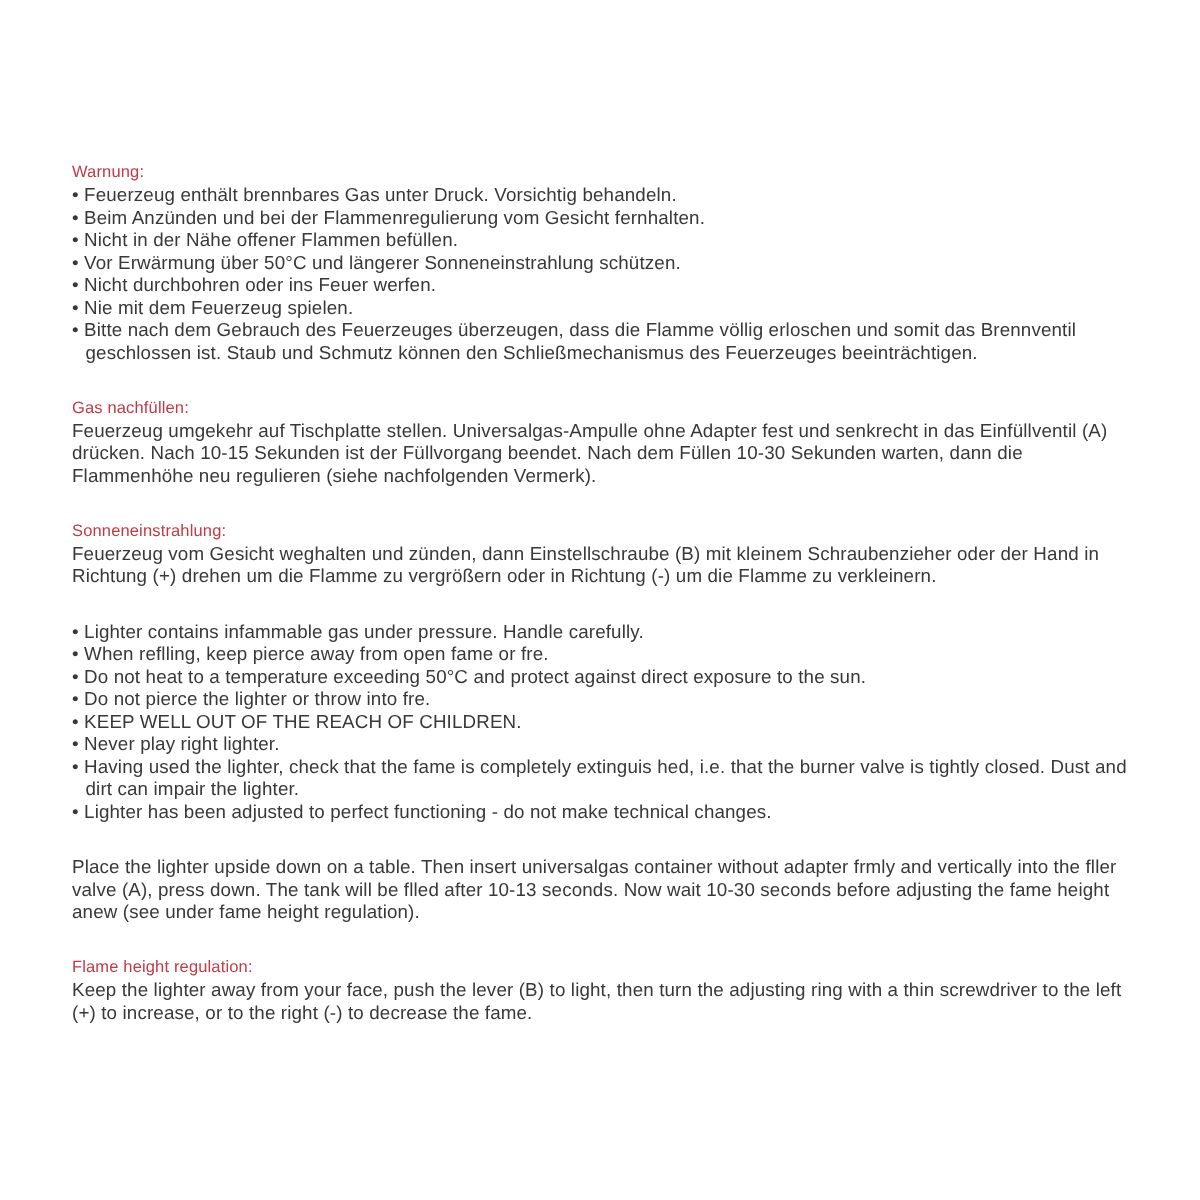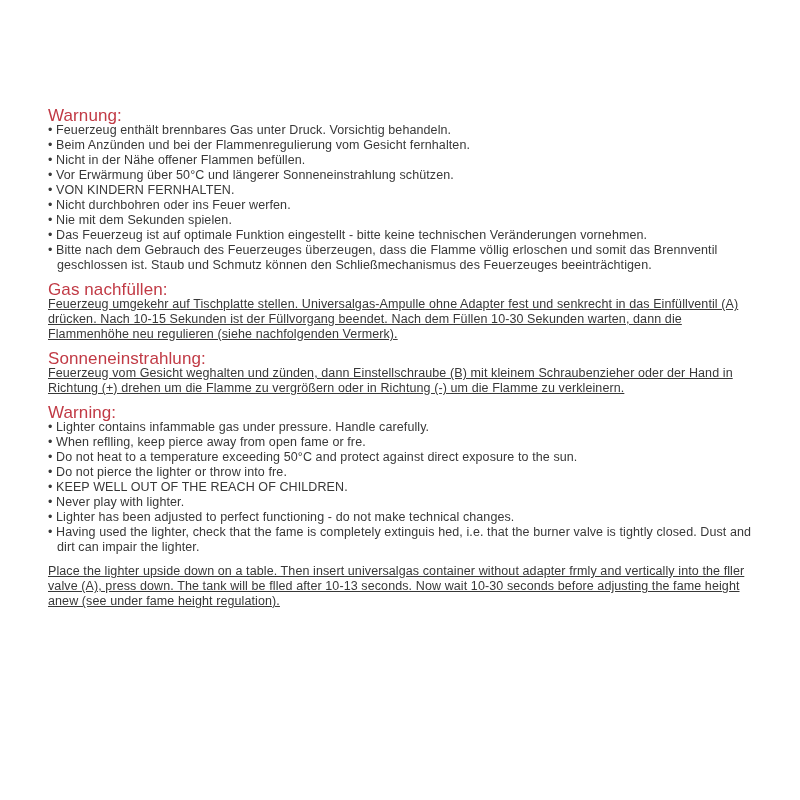--- a/index.html
+++ b/index.html
@@ -21,78 +21,78 @@
     padding: 108px 40px 0 48px;
   }
   .content {
     width: 714px;
     color: #383838;
     font-size: 12.5px;
     line-height: 15px;
     letter-spacing: 0.1px;
   }
   .section + .section {
-    margin-top: 9px;
+    margin-top: 22px;
   }
   .section-heading {
     color: #c13a45;
-    font-size: 17px;
+    font-size: 11px;
     line-height: 15px;
     font-weight: 400;
     margin: 0;
   }
   .bullet-line {
     padding-left: 9px;
     text-indent: -9px;
   }
   .paragraph {
     margin: 0;
-    text-decoration: underline;
   }
 </style>
 </head>
 <body>
 
 <div class="page">
   <div class="content">
 
     <div class="section">
       <div class="section-heading">Warnung:</div>
       <div class="bullet-line">• Feuerzeug enthält brennbares Gas unter Druck. Vorsichtig behandeln.</div>
       <div class="bullet-line">• Beim Anzünden und bei der Flammenregulierung vom Gesicht fernhalten.</div>
       <div class="bullet-line">• Nicht in der Nähe offener Flammen befüllen.</div>
       <div class="bullet-line">• Vor Erwärmung über 50°C und längerer Sonneneinstrahlung schützen.</div>
-      <div class="bullet-line">• VON KINDERN FERNHALTEN.</div>
       <div class="bullet-line">• Nicht durchbohren oder ins Feuer werfen.</div>
-      <div class="bullet-line">• Nie mit dem Sekunden spielen.</div>
-      <div class="bullet-line">• Das Feuerzeug ist auf optimale Funktion eingestellt - bitte keine technischen Veränderungen vornehmen.</div>
+      <div class="bullet-line">• Nie mit dem Feuerzeug spielen.</div>
       <div class="bullet-line">• Bitte nach dem Gebrauch des Feuerzeuges überzeugen, dass die Flamme völlig erloschen und somit das Brennventil geschlossen ist. Staub und Schmutz können den Schließmechanismus des Feuerzeuges beeinträchtigen.</div>
     </div>
 
     <div class="section">
       <div class="section-heading">Gas nachfüllen:</div>
       <p class="paragraph">Feuerzeug umgekehr auf Tischplatte stellen. Universalgas-Ampulle ohne Adapter fest und senkrecht in das Einfüllventil (A) drücken. Nach 10-15 Sekunden ist der Füllvorgang beendet. Nach dem Füllen 10-30 Sekunden warten, dann die Flammenhöhe neu regulieren (siehe nachfolgenden Vermerk).</p>
     </div>
 
     <div class="section">
       <div class="section-heading">Sonneneinstrahlung:</div>
       <p class="paragraph">Feuerzeug vom Gesicht weghalten und zünden, dann Einstellschraube (B) mit kleinem Schraubenzieher oder der Hand in Richtung (+) drehen um die Flamme zu vergrößern oder in Richtung (-) um die Flamme zu verkleinern.</p>
     </div>
 
     <div class="section">
-      <div class="section-heading">Warning:</div>
       <div class="bullet-line">• Lighter contains infammable gas under pressure. Handle carefully.</div>
       <div class="bullet-line">• When reflling, keep pierce away from open fame or fre.</div>
       <div class="bullet-line">• Do not heat to a temperature exceeding 50°C and protect against direct exposure to the sun.</div>
       <div class="bullet-line">• Do not pierce the lighter or throw into fre.</div>
       <div class="bullet-line">• KEEP WELL OUT OF THE REACH OF CHILDREN.</div>
-      <div class="bullet-line">• Never play with lighter.</div>
+      <div class="bullet-line">• Never play right lighter.</div>
+      <div class="bullet-line">• Having used the lighter, check that the fame is completely extinguis hed, i.e. that the burner valve is tightly closed. Dust and dirt can impair the lighter.</div>
       <div class="bullet-line">• Lighter has been adjusted to perfect functioning - do not make technical changes.</div>
-      <div class="bullet-line">• Having used the lighter, check that the fame is completely extinguis hed, i.e. that the burner valve is tightly closed. Dust and dirt can impair the lighter.</div>
     </div>
 
     <div class="section">
       <p class="paragraph">Place the lighter upside down on a table. Then insert universalgas container without adapter frmly and vertically into the fller valve (A), press down. The tank will be flled after 10-13 seconds. Now wait 10-30 seconds before adjusting the fame height anew (see under fame height regulation).</p>
     </div>
 
+    <div class="section">
+      <div class="section-heading">Flame height regulation:</div>
+      <p class="paragraph">Keep the lighter away from your face, push the lever (B) to light, then turn the adjusting ring with a thin screwdriver to the left (+) to increase, or to the right (-) to decrease the fame.</p>
+    </div>
 
   </div>
 </div>
 
 </body></html>

